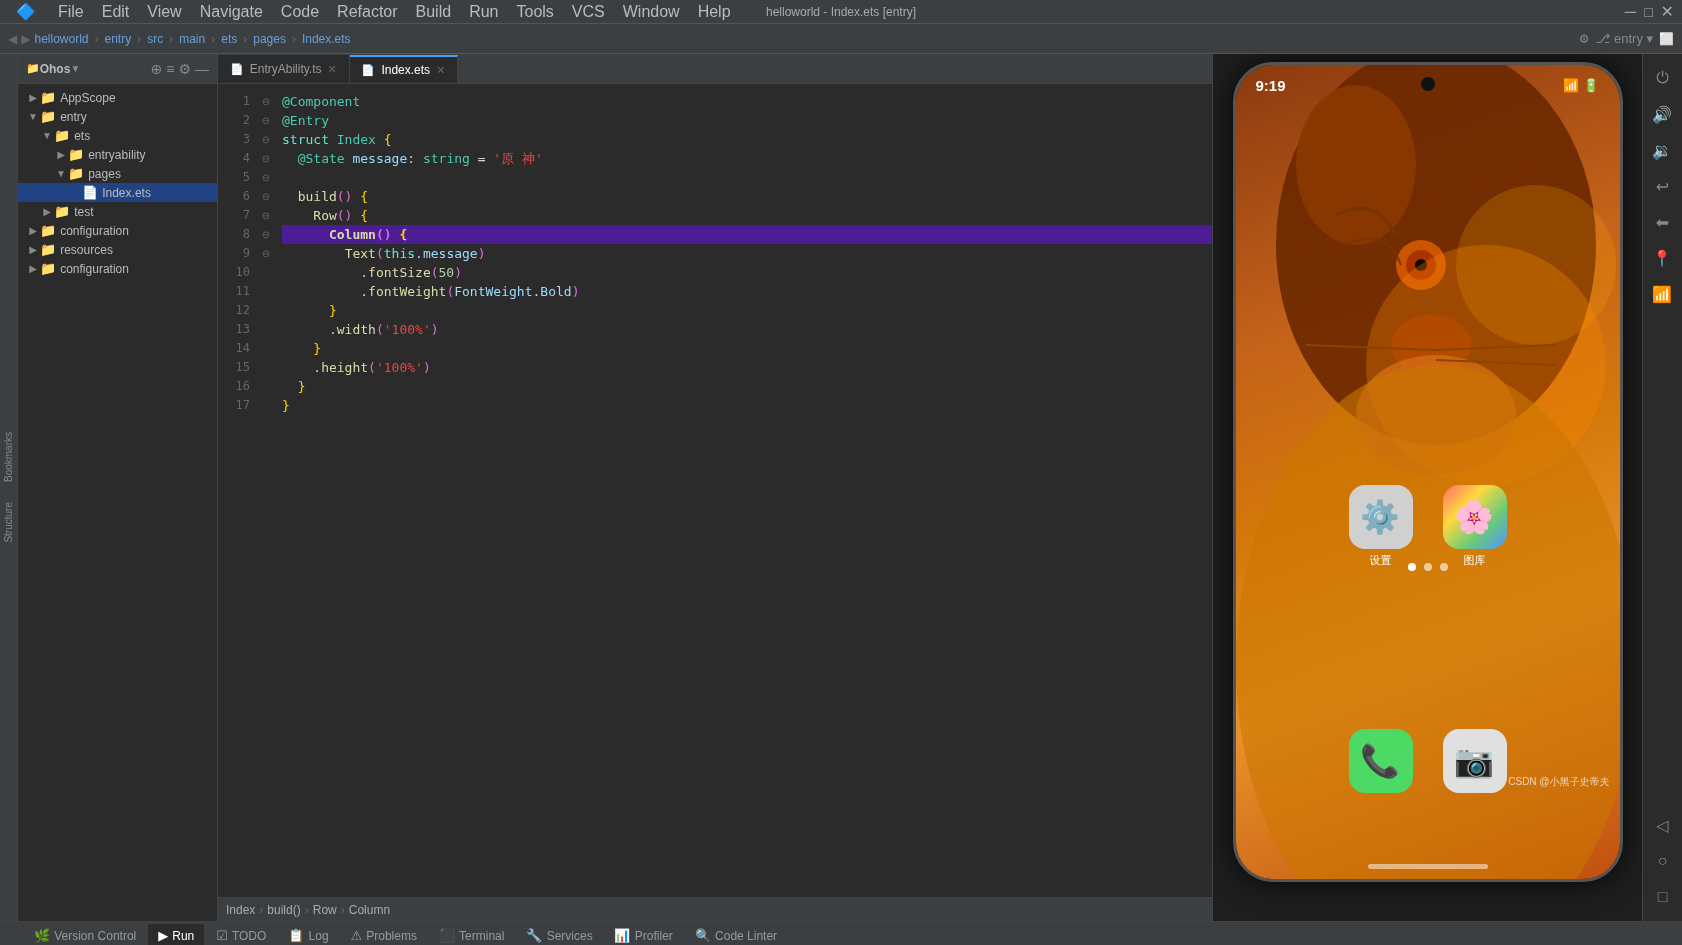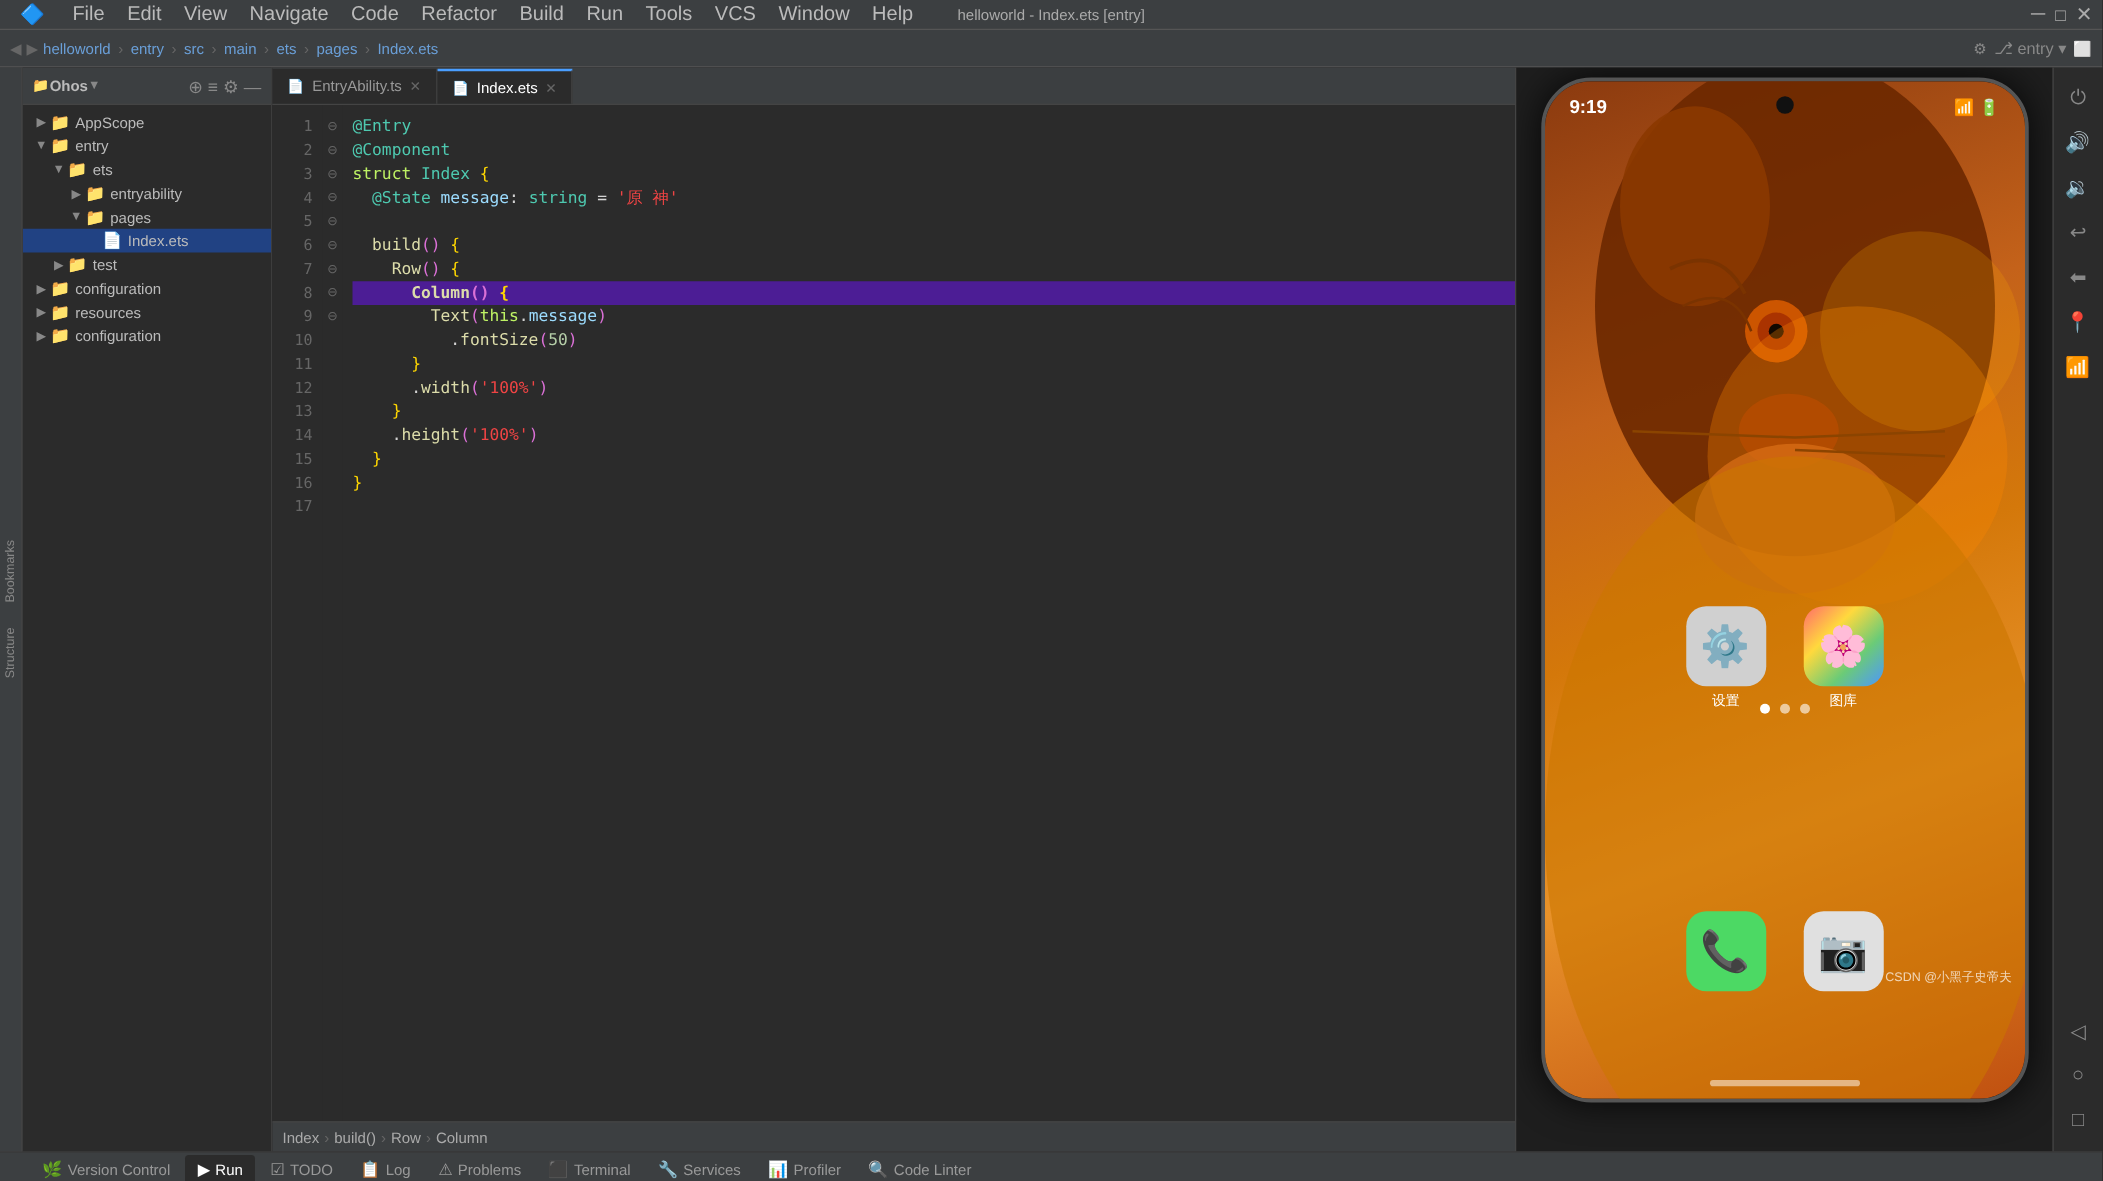--- a/index.html
+++ b/index.html
@@ -162,21 +162,21 @@
     #code-area {
       flex: 1;
       padding: 8px 0 8px 8px;
       font-family: 'Consolas', monospace;
       font-size: 13px;
       line-height: 19px;
       overflow: auto;
     }
     .code-line { white-space: pre; color: #d4d4d4; }
     .code-line.highlighted { background: #4c1d95; font-weight: bold; }
-    .kw2 { color: #bef264; }
+    .kw2 { color: #5eead4; }
     .fn-name { color: #dcdcaa; }
     .string { color: #ef4444; }
     .number { color: #b5cea8; }
     .decorator { color: #4ec9b0; }
     .property { color: #9cdcfe; }
     .type { color: #4ec9b0; }
     .bracket { color: #ffd700; }
     .bracket2 { color: #da70d6; }
     .method { color: #dcdcaa; }
 
@@ -577,30 +577,31 @@
           <div></div>
         <div></div>
           <div>⊖</div>
           <div></div>
           <div>⊖</div>
           <div></div>
         <div>⊖</div>
           <div>⊖</div>
       </div>
       <div id="code-area">
+        <div class="code-line"><span class="decorator">@Component</span></div>
         <div class="code-line"><span class="decorator">@Entry</span></div>
-        <div class="code-line"><span class="decorator">@Component</span></div>
         <div class="code-line"><span class="kw2">struct</span> <span style="color:#4ec9b0;">Index</span> <span class="bracket">{</span></div>
         <div class="code-line">  <span class="decorator">@State</span> <span class="property">message</span><span>: </span><span class="type">string</span><span> = </span><span class="string">'原 神'</span></div>
         <div class="code-line"> </div>
         <div class="code-line">  <span class="fn-name">build</span><span class="bracket2">()</span> <span class="bracket">{</span></div>
         <div class="code-line">    <span class="fn-name">Row</span><span class="bracket2">()</span> <span class="bracket">{</span></div>
         <div class="code-line highlighted">      <span class="fn-name">Column</span><span class="bracket2">()</span> <span class="bracket">{</span></div>
         <div class="code-line">        <span class="fn-name">Text</span><span class="bracket2">(</span><span class="kw2">this</span>.<span class="property">message</span><span class="bracket2">)</span></div>
         <div class="code-line">          .<span class="method">fontSize</span><span class="bracket2">(</span><span class="number">50</span><span class="bracket2">)</span></div>
+        <div class="code-line">          .<span class="method">fontWeight</span><span class="bracket2">(</span><span style="color:#9cdcfe;">FontWeight</span>.<span style="color:#9cdcfe;">Bold</span><span class="bracket2">)</span></div>
         <div class="code-line">      <span class="bracket">}</span></div>
         <div class="code-line">      .<span class="method">width</span><span class="bracket2">(</span><span class="string">'100%'</span><span class="bracket2">)</span></div>
         <div class="code-line">    <span class="bracket">}</span></div>
         <div class="code-line">    .<span class="method">height</span><span class="bracket2">(</span><span class="string">'100%'</span><span class="bracket2">)</span></div>
         <div class="code-line">  <span class="bracket">}</span></div>
         <div class="code-line"><span class="bracket">}</span></div>
       </div>
     </div>
 
     <div id="editor-breadcrumb">

